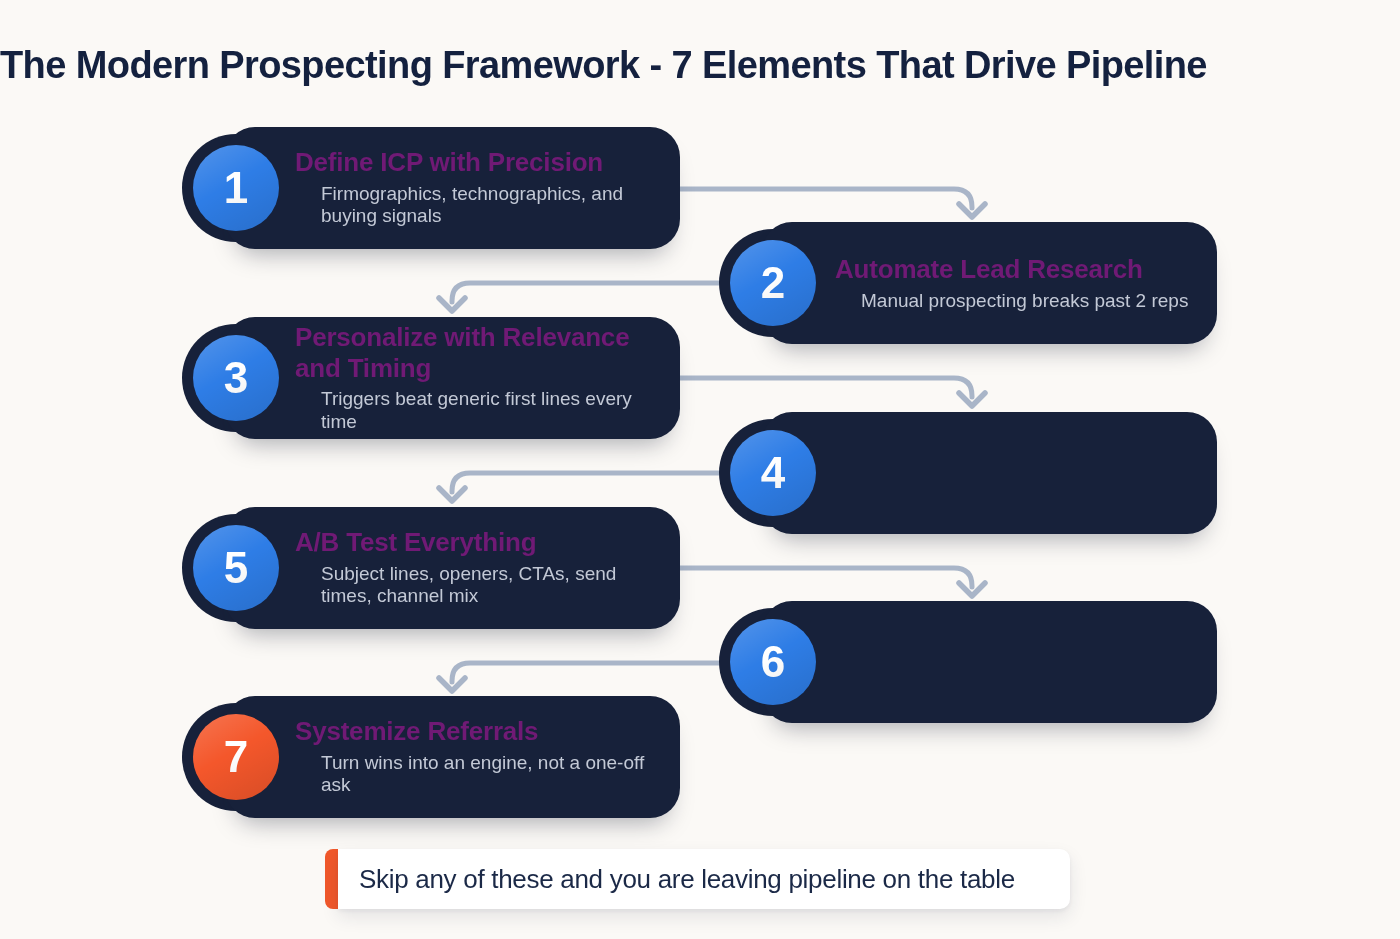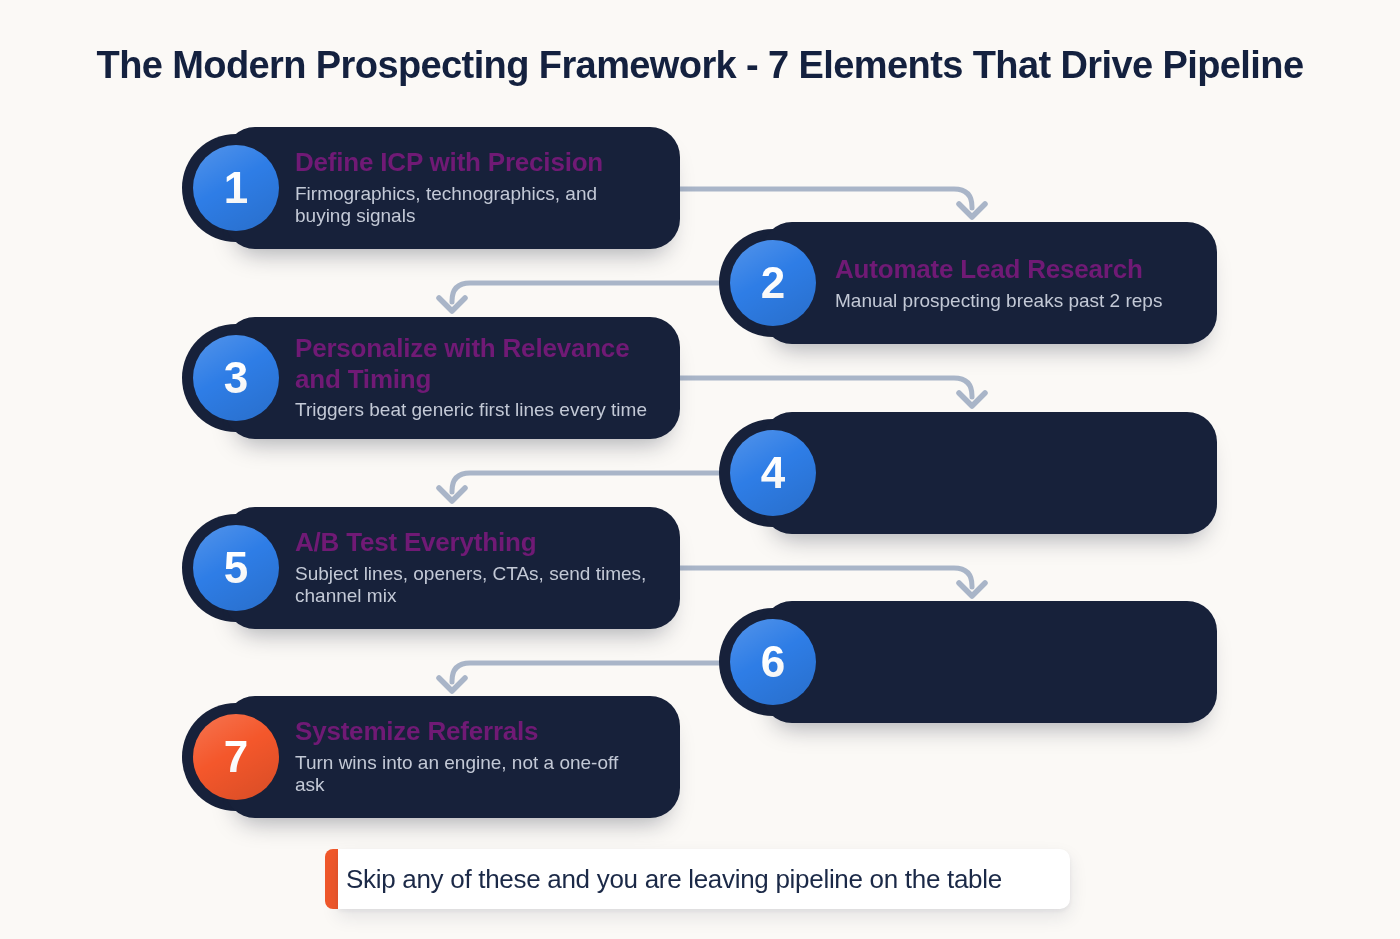--- a/index.html
+++ b/index.html
@@ -6,21 +6,21 @@
   html,body { width:1400px; height:939px; }
   body {
     font-family:"Liberation Sans", sans-serif;
     background:#fbf9f6;
     overflow:hidden;
   }
   .stage { position:relative; width:1400px; height:939px; background:#fbf9f6; }
 
   .title {
     position:absolute; top:44px; left:0; width:100%;
-    text-align:center;
+    text-align:left;
     font-size:38px; font-weight:bold; letter-spacing:-0.6px;
     color:#14213f;
   }
 
   .connectors { position:absolute; left:0; top:0; width:1400px; height:939px; z-index:1; pointer-events:none; }
   .connectors .line { fill:none; stroke:#a9b5c8; stroke-width:5; stroke-linecap:round; }
   .connectors .head { fill:none; stroke:#a9b5c8; stroke-width:5.5; stroke-linecap:round; stroke-linejoin:round; }
 
   .card { position:absolute; width:497px; height:122px; z-index:2; }
   .card.left  { left:183px; }
@@ -51,32 +51,33 @@
     transform:translateY(-50%); z-index:3;
   }
   .card.right .content { left:115px; right:20px; }
   .card-title {
     color:#701a75; font-size:26px; font-weight:bold;
     line-height:1.18; margin-bottom:5px; letter-spacing:-0.2px;
   }
   .card-sub {
     color:#c3c9d6; font-size:19px; font-weight:normal; line-height:1.2;
     max-width:352px;
+    margin-left:26px;
   }
 
   .callout { position:absolute; left:325px; top:849px; display:flex; align-items:flex-start; z-index:2; }
   .callout-bar {
     width:13px; height:60px; border-radius:8px 0 0 8px;
     flex:0 0 13px;
   }
   .callout-card {
     height:60px; width:732px;
     background:#ffffff; border-radius:0 10px 10px 0;
     box-shadow:0 8px 18px rgba(30,40,70,0.10), 0 2px 4px rgba(30,40,70,0.06);
-    display:flex; align-items:center; padding-left:8px;
+    display:flex; align-items:center; padding-left:21px;
   }
   .callout-text {
     color:#1b2947; font-size:26px; letter-spacing:-0.3px; white-space:nowrap;
   }
 </style>
 </head>
 <body>
 
 <div class="stage">
 

